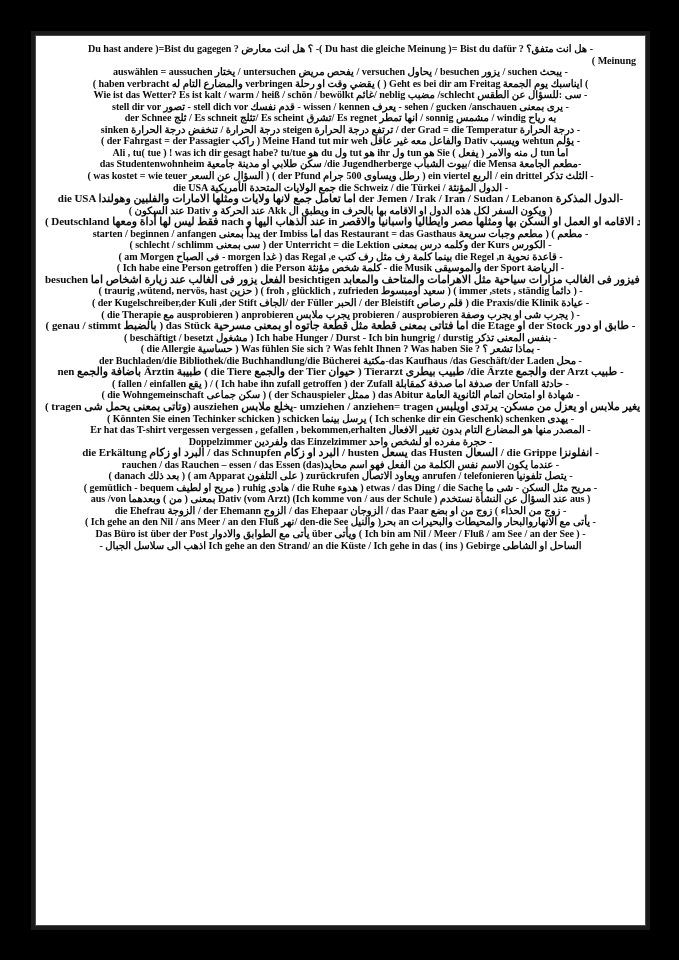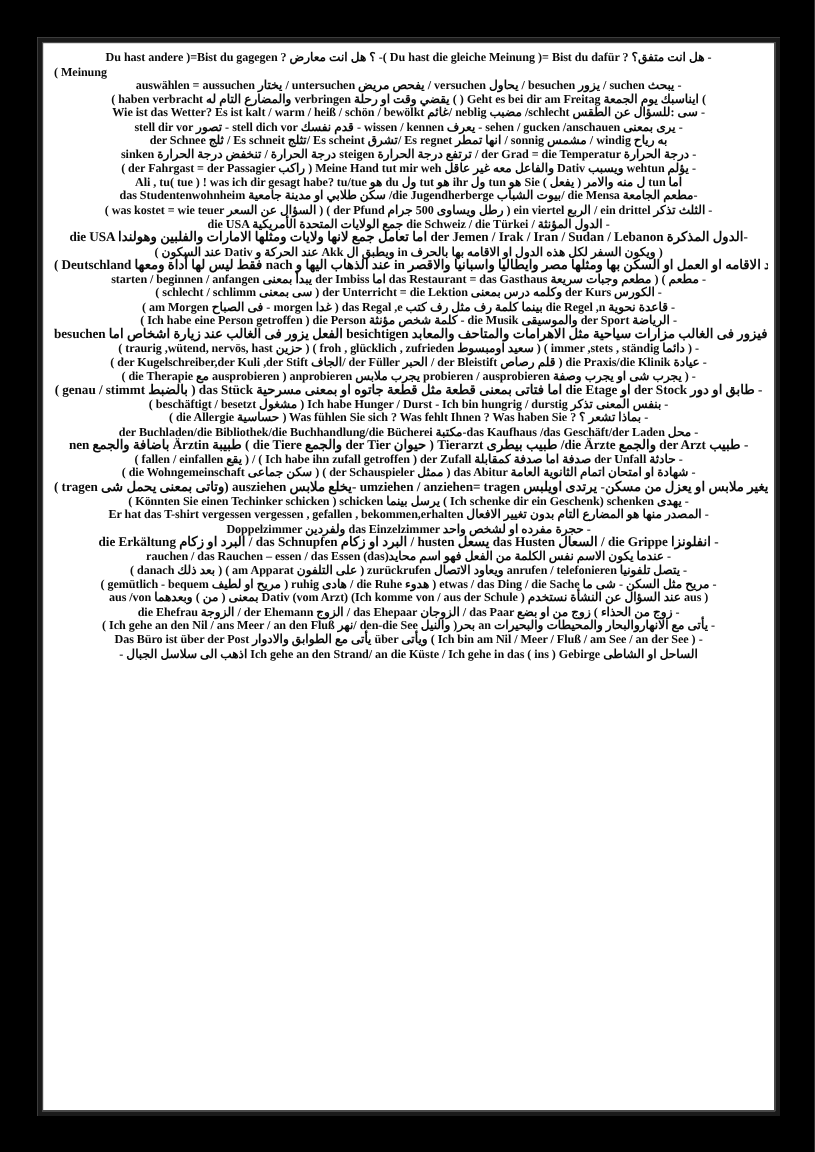--- a/index.html
+++ b/index.html
@@ -59,21 +59,21 @@
     color: #0b0b0b;
     font-weight: bold;
     white-space: nowrap;
     letter-spacing: -0.05px;
     padding: 0 4px;
     font-family: "Liberation Serif", "DejaVu Serif", serif;
     direction: rtl;
     unicode-bidi: plaintext;
   }
   .c  { text-align: center; }
-  .r  { text-align: left; }
+  .r  { text-align: right; }
 
   .line.tight { font-size: 11px; }
 </style>
 </head>
 <body>
 
 <div id="page-sheet">
   <div id="page-frame">
     <div id="content-area">
       <div class="line c">Du hast andere )=Bist du gagegen ? ؟ هل انت معارض -( Du hast die gleiche Meinung )= Bist du dafür ? هل انت متفق؟ -</div>

